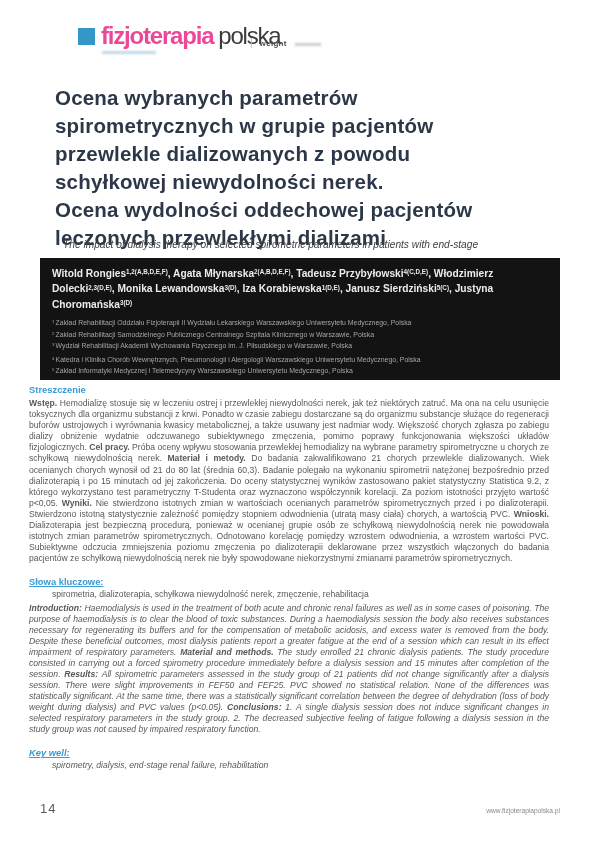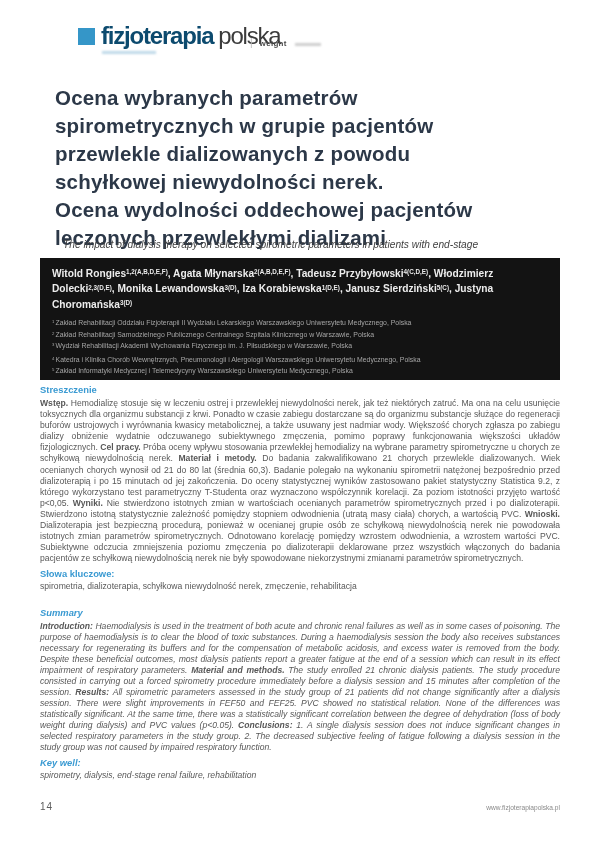--- a/index.html
+++ b/index.html
@@ -8,21 +8,21 @@
     background:#ffffff;
     font-family:"Liberation Sans","DejaVu Sans",sans-serif;
     -webkit-font-smoothing:antialiased;
   }
   .page{position:absolute;inset:0;background:#fff;}
 
   
   .header{position:absolute;top:22px;left:78px;right:40px;height:40px;}
   .logo-square{position:absolute;left:0;top:6px;width:17px;height:17px;background:#3596c8;}
   .logo{position:absolute;left:23px;top:0;white-space:nowrap;filter:blur(0.4px);}
-  .logo .lp{font-size:24px;font-weight:bold;letter-spacing:-1.2px;color:#0c4a6e;}
+  .logo .lp{font-size:24px;font-weight:bold;letter-spacing:-1.2px;color:#ec4899;}
   .logo .ls{font-size:24px;font-weight:normal;letter-spacing:-1.2px;color:#3b3b3b;margin-left:5px;}
   .logo-tagline{position:absolute;left:24px;top:29px;width:54px;height:3px;background:#aacde2;opacity:.75;filter:blur(1px);}
   .section-tag{position:absolute;left:172px;top:10px;white-space:nowrap;filter:blur(0.4px);}
   .section-tag .bar{color:#bbb;font-size:10px;margin-right:7px;}
   .section-tag .name{font-size:8px;font-weight:bold;color:#4a4a4a;letter-spacing:.3px;}
   .section-note{display:inline-block;width:26px;height:3px;background:#c2c2c2;margin-left:8px;opacity:.8;filter:blur(1px);}
 
   
   .title{
     position:absolute;left:55px;top:84px;width:500px;
@@ -43,38 +43,38 @@
   }
   .authors{
     font-size:10.2px;line-height:14.4px;font-weight:bold;color:#ededed;
     filter:blur(0.55px);
   }
   .affiliations{margin-top:5px;filter:blur(0.6px);}
   .aff-line{font-size:6.9px;line-height:10.3px;color:#a6a6a6;white-space:nowrap;overflow:hidden;}
   .aff-line.gap{margin-top:3px;}
 
   
-  .content{position:absolute;left:40px;top:384px;width:520px;}
+  .content{position:absolute;left:29px;top:384px;width:520px;}
   .sec-head{font-size:9.4px;font-weight:bold;color:#3a9ad2;filter:blur(0.4px);}
   .sec-head.it{font-style:italic;}
   .body-text{
     margin-top:3px;font-size:8.6px;line-height:11.1px;color:#585858;
     text-align:justify;filter:blur(0.55px);
   }
   .body-text.it{font-style:italic;line-height:11.0px;}
-  .kw-line{margin-top:2px;font-size:8.6px;line-height:11px;color:#585858;filter:blur(0.55px);}
+  .kw-line{margin-top:2px;font-size:8.6px;line-height:11px;color:#585858;filter:blur(0.55px);margin-left:23px;}
   .kw-line.it{font-style:italic;}
-  .mt1{margin-top:4px;} .mt2{margin-top:15px;}
+  .mt1{margin-top:12px;text-decoration:underline;} .mt2{margin-top:15px;}
 
   .seg-b{font-weight:bold;}
   .seg-sup{font-size:62%;position:relative;top:-0.45em;letter-spacing:0;}
 
   
   .footer{position:absolute;left:40px;right:40px;top:801px;display:flex;justify-content:space-between;align-items:baseline;filter:blur(0.4px);}
-  .page-num{font-size:10px;color:#5c5c5c;letter-spacing:1px;}
+  .page-num{font-size:13px;color:#5c5c5c;letter-spacing:1px;}
   .site-url{font-size:6.6px;color:#8a8a8a;}
 </style>
 </head>
 <body>
 
 <div class="page">
 
   <div class="header">
     <div class="logo-square"></div>
     <div class="logo">
@@ -105,21 +105,20 @@
     </div>
   </div>
 
   <div class="content">
     <div class="sec-head">Streszczenie</div>
     <div class="body-text"><span class="seg-b">Wstęp. </span><span>Hemodializę stosuje się w leczeniu ostrej i przewlekłej niewydolności nerek, jak też niektórych zatruć. Ma ona na celu usunięcie toksycznych dla organizmu substancji z krwi. Ponadto w czasie zabiegu dostarczane są do organizmu substancje służące do regeneracji buforów ustrojowych i wyrównania kwasicy metabolicznej, a także usuwany jest nadmiar wody. Większość chorych zgłasza po zabiegu dializy obniżenie wydatnie odczuwanego subiektywnego zmęczenia, pomimo poprawy funkcjonowania większości układów fizjologicznych. </span><span class="seg-b">Cel pracy. </span><span>Próba oceny wpływu stosowania przewlekłej hemodializy na wybrane parametry spirometryczne u chorych ze schyłkową niewydolnością nerek. </span><span class="seg-b">Materiał i metody. </span><span>Do badania zakwalifikowano 21 chorych przewlekle dializowanych. Wiek ocenianych chorych wynosił od 21 do 80 lat (średnia 60,3). Badanie polegało na wykonaniu spirometrii natężonej bezpośrednio przed dializoterapią i po 15 minutach od jej zakończenia. Do oceny statystycznej wyników zastosowano pakiet statystyczny Statistica 9.2, z którego wykorzystano test parametryczny T-Studenta oraz wyznaczono współczynnik korelacji. Za poziom istotności przyjęto wartość p&lt;0,05. </span><span class="seg-b">Wyniki. </span><span>Nie stwierdzono istotnych zmian w wartościach ocenianych parametrów spirometrycznych przed i po dializoterapii. Stwierdzono istotną statystycznie zależność pomiędzy stopniem odwodnienia (utratą masy ciała) chorych, a wartością PVC. </span><span class="seg-b">Wnioski. </span><span>Dializoterapia jest bezpieczną procedurą, ponieważ w ocenianej grupie osób ze schyłkową niewydolnością nerek nie powodowała istotnych zmian parametrów spirometrycznych. Odnotowano korelację pomiędzy wzrostem odwodnienia, a wzrostem wartości PVC. Subiektywne odczucia zmniejszenia poziomu zmęczenia po dializoterapii deklarowane przez wszystkich włączonych do badania pacjentów ze schyłkową niewydolnością nerek nie były spowodowane niekorzystnymi zmianami parametrów spirometrycznych.</span></div>
 
     <div class="sec-head mt1">Słowa kluczowe:</div>
     <div class="kw-line">spirometria, dializoterapia, schyłkowa niewydolność nerek, zmęczenie, rehabilitacja</div>
 
-    <div class="sec-head it mt2">Summary</div>
     <div class="body-text it"><span class="seg-b">Introduction: </span><span>Haemodialysis is used in the treatment of both acute and chronic renal failures as well as in some cases of poisoning. The purpose of haemodialysis is to clear the blood of toxic substances. During a haemodialysis session the body also receives substances necessary for regenerating its buffers and for the compensation of metabolic acidosis, and excess water is removed from the body. Despite these beneficial outcomes, most dialysis patients report a greater fatigue at the end of a session which can result in its effect impairment of respiratory parameters. </span><span class="seg-b">Material and methods. </span><span>The study enrolled 21 chronic dialysis patients. The study procedure consisted in carrying out a forced spirometry procedure immediately before a dialysis session and 15 minutes after completion of the session. </span><span class="seg-b">Results: </span><span>All spirometric parameters assessed in the study group of 21 patients did not change significantly after a dialysis session. There were slight improvements in FEF50 and FEF25. PVC showed no statistical relation. None of the differences was statistically significant. At the same time, there was a statistically significant correlation between the degree of dehydration (loss of body weight during dialysis) and PVC values (p&lt;0.05). </span><span class="seg-b">Conclusions: </span><span>1. A single dialysis session does not induce significant changes in selected respiratory parameters in the study group. 2. The decreased subjective feeling of fatigue following a dialysis session in the study group was not caused by impaired respiratory function.</span></div>
 
     <div class="sec-head it mt1">Key well:</div>
     <div class="kw-line it">spirometry, dialysis, end-stage renal failure, rehabilitation</div>
   </div>
 
   <div class="footer">
     <span class="page-num">14</span>
     <span class="site-url">www.fizjoterapiapolska.pl</span>
   </div>

